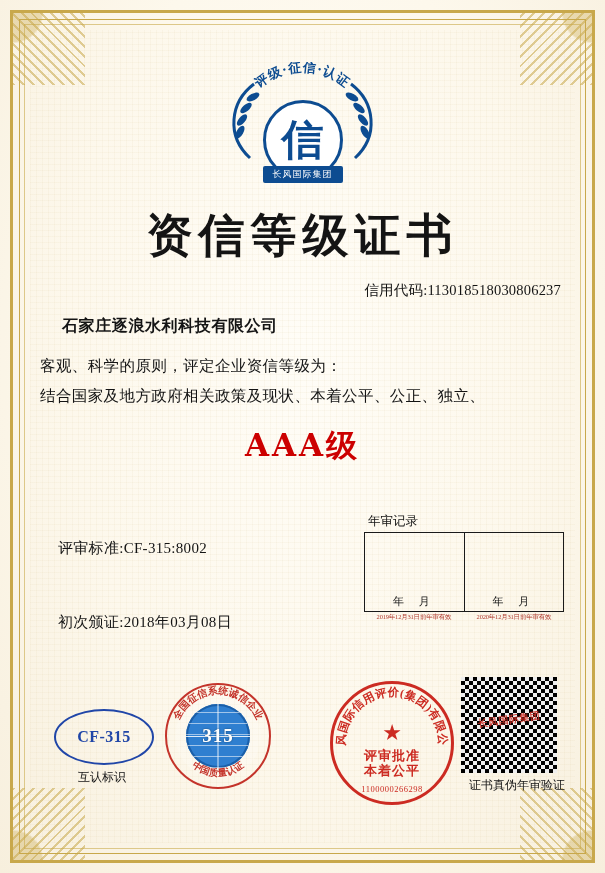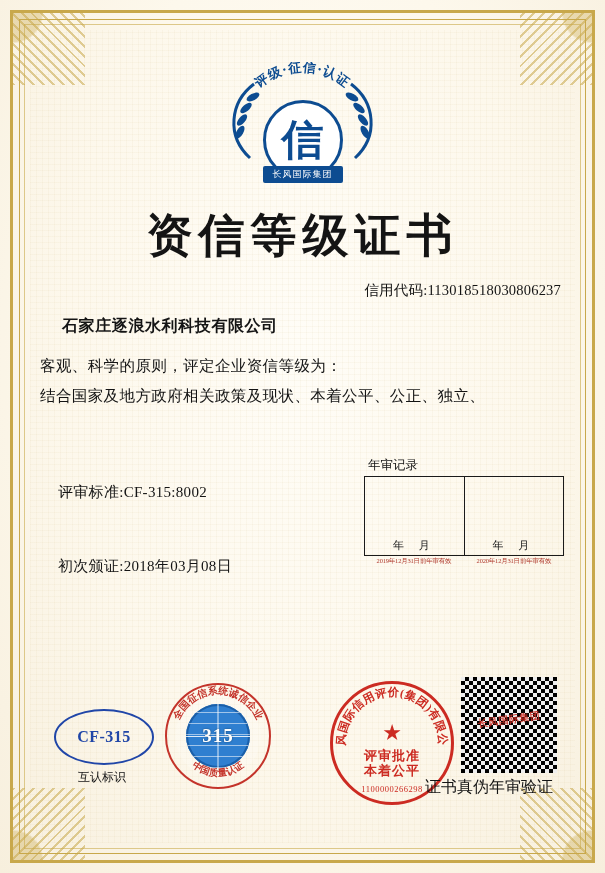--- a/index.html
+++ b/index.html
@@ -379,22 +379,22 @@
     font-size: 10px;
     font-weight: bold;
     letter-spacing: .5px;
     transform: rotate(-8deg);
   }
   .qr-label {
     position: absolute;
     right: 0;
     top: 104px;
     width: 152px;
-    text-align: center;
-    font-size: 16px;
+    text-align: right;
+    font-size: 12px;
     color: #141414;
   }
   .arc-svg text {
     font-family: "DejaVu Serif", serif;
   }
 </style>
 </head>
 <body>
 
 <div class="cert">
@@ -444,20 +444,21 @@
 
     <div class="credit-code">信用代码:113018518030806237</div>
 
     <div class="company">石家庄逐浪水利科技有限公司</div>
 
     <div class="body-text">
       <div>客观、科学的原则，评定企业资信等级为：</div>
       <div>结合国家及地方政府相关政策及现状、本着公平、公正、独立、</div>
     </div>
 
+    <div class="grade">AAA级</div>
 
     <div class="lower">
       <div class="info-col">
         <div class="info-line">评审标准:CF-315:8002</div>
         <div class="info-line">初次颁证:2018年03月08日</div>
       </div>
 
       <div class="review-box">
         <div class="review-title">年审记录</div>
         <div class="review-table">

